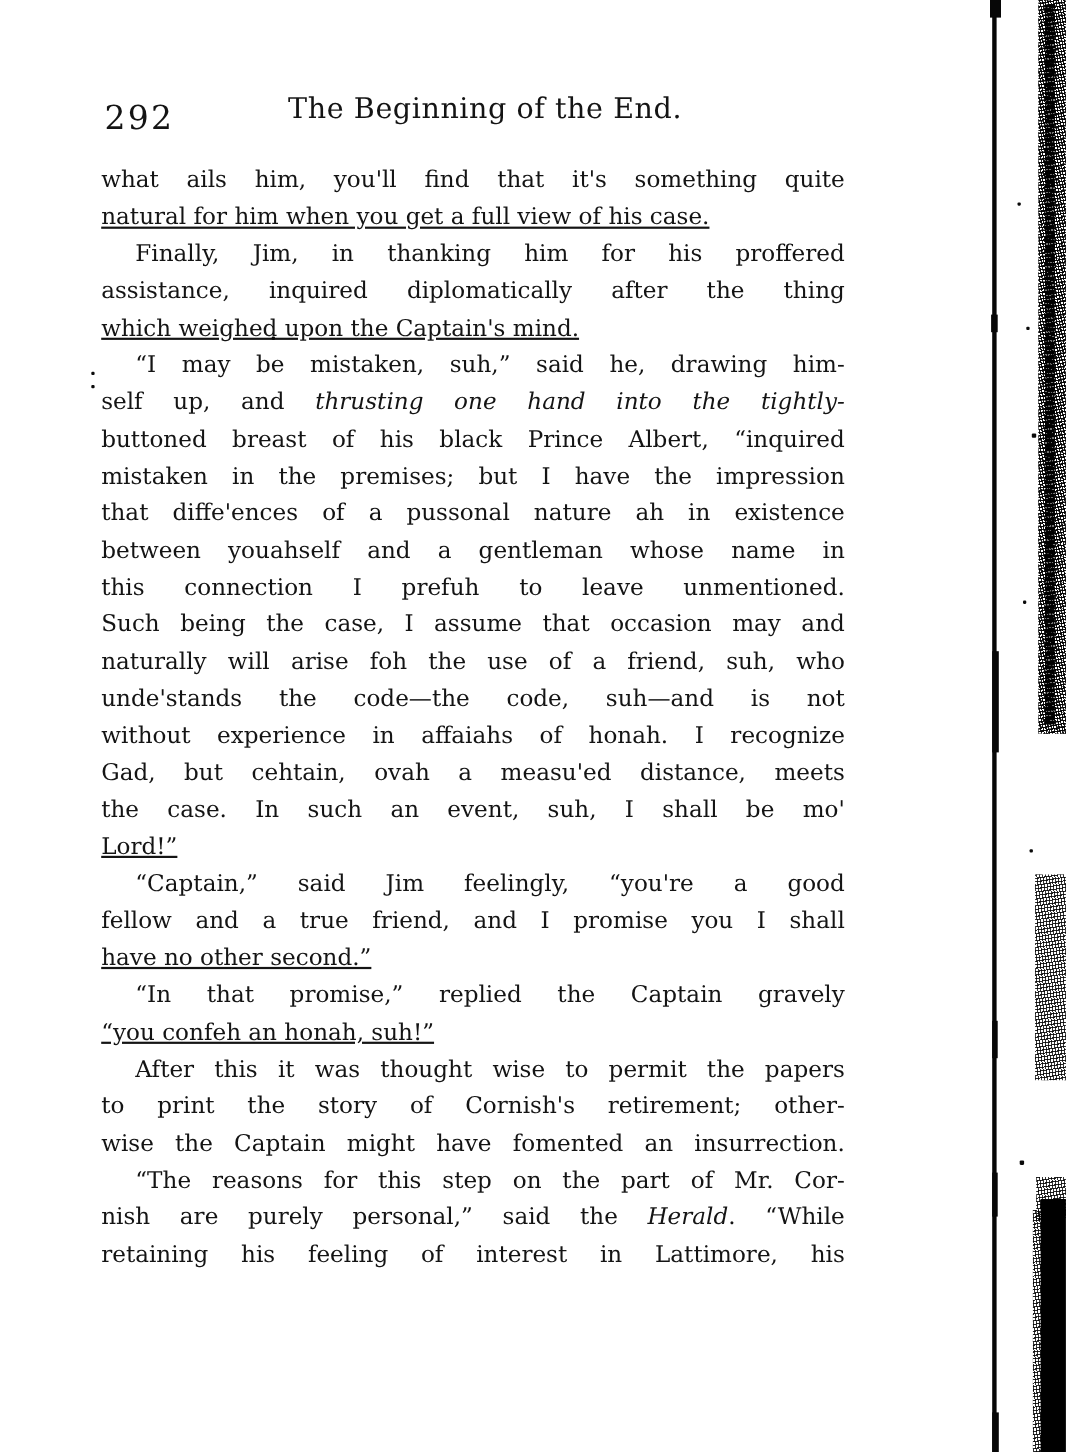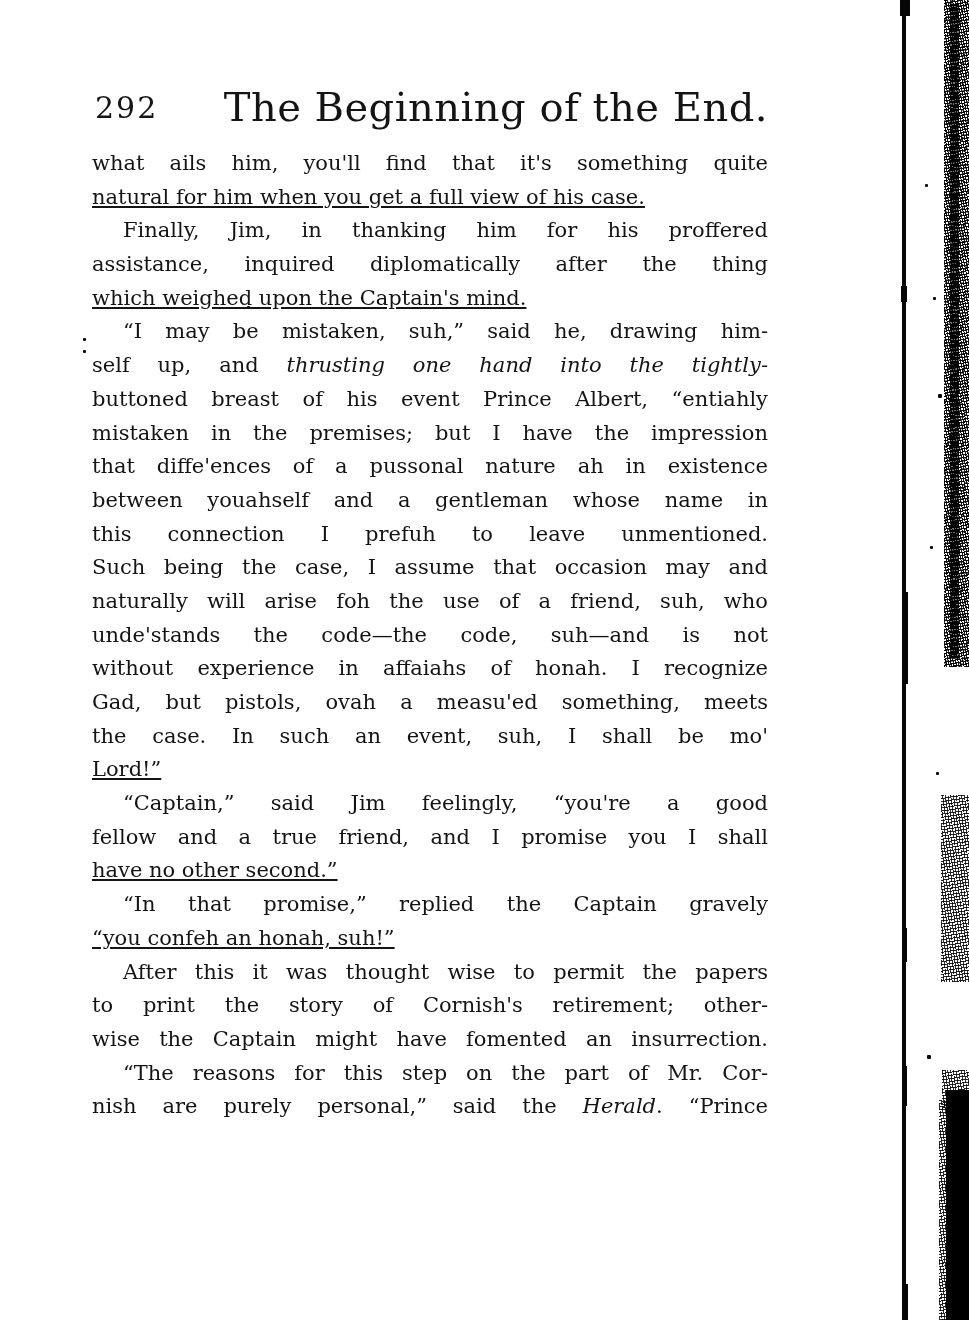--- a/index.html
+++ b/index.html
@@ -9,22 +9,22 @@
     font-family:"DejaVu Serif","Liberation Serif",serif;
   }
   
   .header{position:absolute;left:92px;top:84px;width:676px;height:46px;}
   .page-number{
     position:absolute;left:3px;top:6px;
     font-size:30px;letter-spacing:2px;color:#141414;
   }
   .running-title{
     position:absolute;left:0;top:0;width:100%;
-    text-align:right;padding-left:22px;box-sizing:border-box;
-    font-size:40px;letter-spacing:0.5px;color:#141414;
+    text-align:center;padding-left:22px;box-sizing:border-box;
+    font-size:26px;letter-spacing:0.5px;color:#141414;
   }
   
   .body-text{
     position:absolute;left:92px;top:147px;width:676px;
     font-size:21px;color:#141414;
   }
   .paragraph{margin:0;padding:0;}
   .line{
     height:33.7px;line-height:33.7px;
     text-align:justify;text-align-last:justify;
@@ -72,50 +72,51 @@
       <div class="line lastline"><span class="rm">natural for him when you get a full view of his case.</span></div>
     </div>
     <div class="paragraph">
       <div class="line indent"><span class="rm">Finally, Jim, in thanking him for his proffered</span></div>
       <div class="line"><span class="rm">assistance, inquired diplomatically after the thing</span></div>
       <div class="line lastline"><span class="rm">which weighed upon the Captain's mind.</span></div>
     </div>
     <div class="paragraph">
       <div class="line indent"><span class="rm">“I may be mistaken, suh,” said he, drawing him-</span></div>
       <div class="line"><span class="rm">self up, and </span><span class="em">thrusting one hand into the tightly-</span></div>
-      <div class="line"><span class="rm">buttoned breast of his event Prince Albert, “entiahly</span></div>
+      <div class="line"><span class="rm">buttoned breast of his black Prince Albert, “inquired</span></div>
       <div class="line"><span class="rm">mistaken in the premises; but I have the impression</span></div>
       <div class="line"><span class="rm">that diffe'ences of a pussonal nature ah in existence</span></div>
       <div class="line"><span class="rm">between youahself and a gentleman whose name in</span></div>
       <div class="line"><span class="rm">this connection I prefuh to leave unmentioned.</span></div>
       <div class="line"><span class="rm">Such being the case, I assume that occasion may and</span></div>
       <div class="line"><span class="rm">naturally will arise foh the use of a friend, suh, who</span></div>
       <div class="line"><span class="rm">unde'stands the code—the code, suh—and is not</span></div>
       <div class="line"><span class="rm">without experience in affaiahs of honah.  I recognize</span></div>
-      <div class="line"><span class="rm">Gad, but pistols, ovah a measu'ed something, meets</span></div>
+      <div class="line"><span class="rm">Gad, but cehtain, ovah a measu'ed distance, meets</span></div>
       <div class="line"><span class="rm">the case.  In such an event, suh, I shall be mo'</span></div>
       <div class="line lastline"><span class="rm">Lord!”</span></div>
     </div>
     <div class="paragraph">
       <div class="line indent"><span class="rm">“Captain,” said Jim feelingly, “you're a good</span></div>
       <div class="line"><span class="rm">fellow and a true friend, and I promise you I shall</span></div>
       <div class="line lastline"><span class="rm">have no other second.”</span></div>
     </div>
     <div class="paragraph">
       <div class="line indent"><span class="rm">“In that promise,” replied the Captain gravely</span></div>
       <div class="line lastline"><span class="rm">“you confeh an honah, suh!”</span></div>
     </div>
     <div class="paragraph">
       <div class="line indent"><span class="rm">After this it was thought wise to permit the papers</span></div>
       <div class="line"><span class="rm">to print the story of Cornish's retirement; other-</span></div>
       <div class="line"><span class="rm">wise the Captain might have fomented an insurrection.</span></div>
     </div>
     <div class="paragraph">
       <div class="line indent"><span class="rm">“The reasons for this step on the part of Mr. Cor-</span></div>
-      <div class="line"><span class="rm">nish are purely personal,” said the </span><span class="em">Herald</span><span class="rm">.  “Prince</span></div>
+      <div class="line"><span class="rm">nish are purely personal,” said the </span><span class="em">Herald</span><span class="rm">.  “While</span></div>
+      <div class="line"><span class="rm">retaining his feeling of interest in Lattimore, his</span></div>
     </div>
   </div>
 
 <div class="scan-line"></div>
 <div class="nub" style="left:900px;top:0;width:10px;height:16px;"></div>
 <div class="nub" style="left:901px;top:286px;width:6px;height:16px;"></div>
 <div class="nub" style="left:902px;top:592px;width:6px;height:92px;"></div>
 <div class="nub" style="left:902px;top:928px;width:5px;height:34px;"></div>
 <div class="nub" style="left:902px;top:1066px;width:5px;height:40px;"></div>
 <div class="nub" style="left:902px;top:1284px;width:6px;height:36px;"></div>

